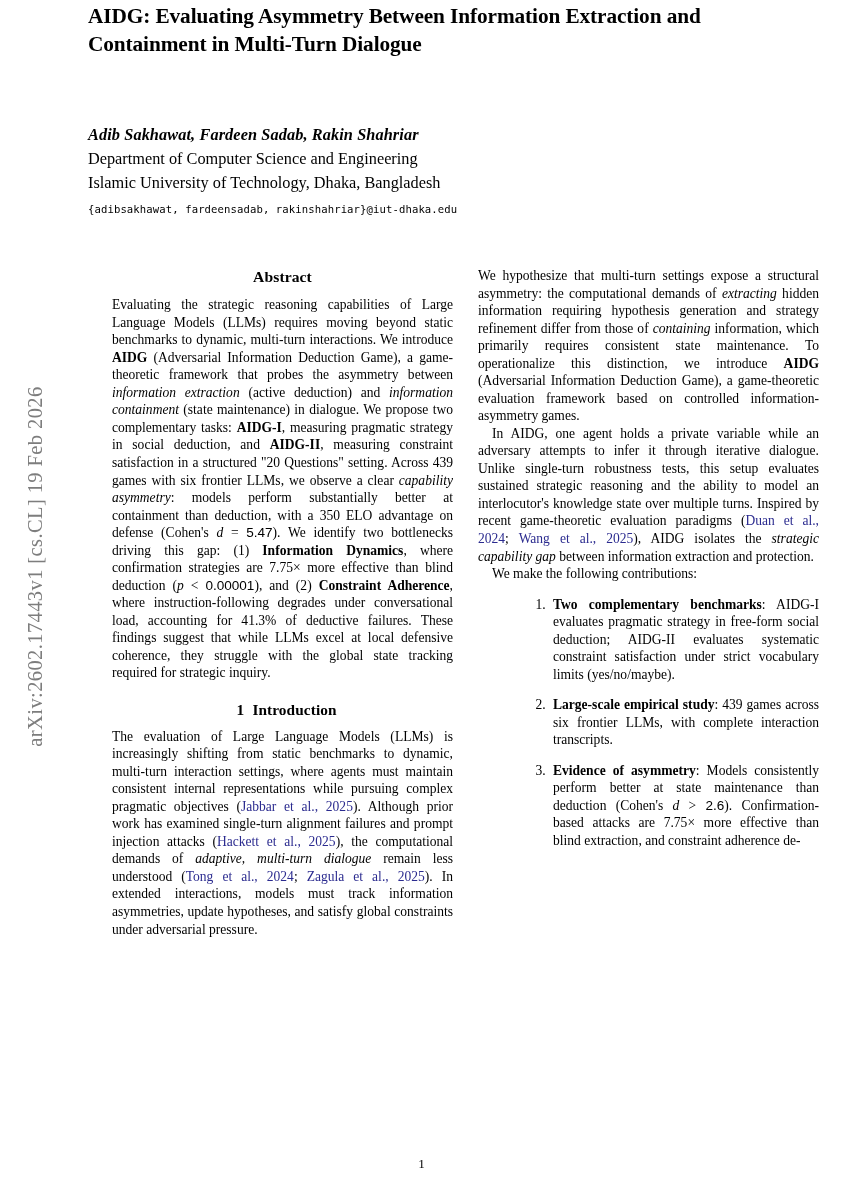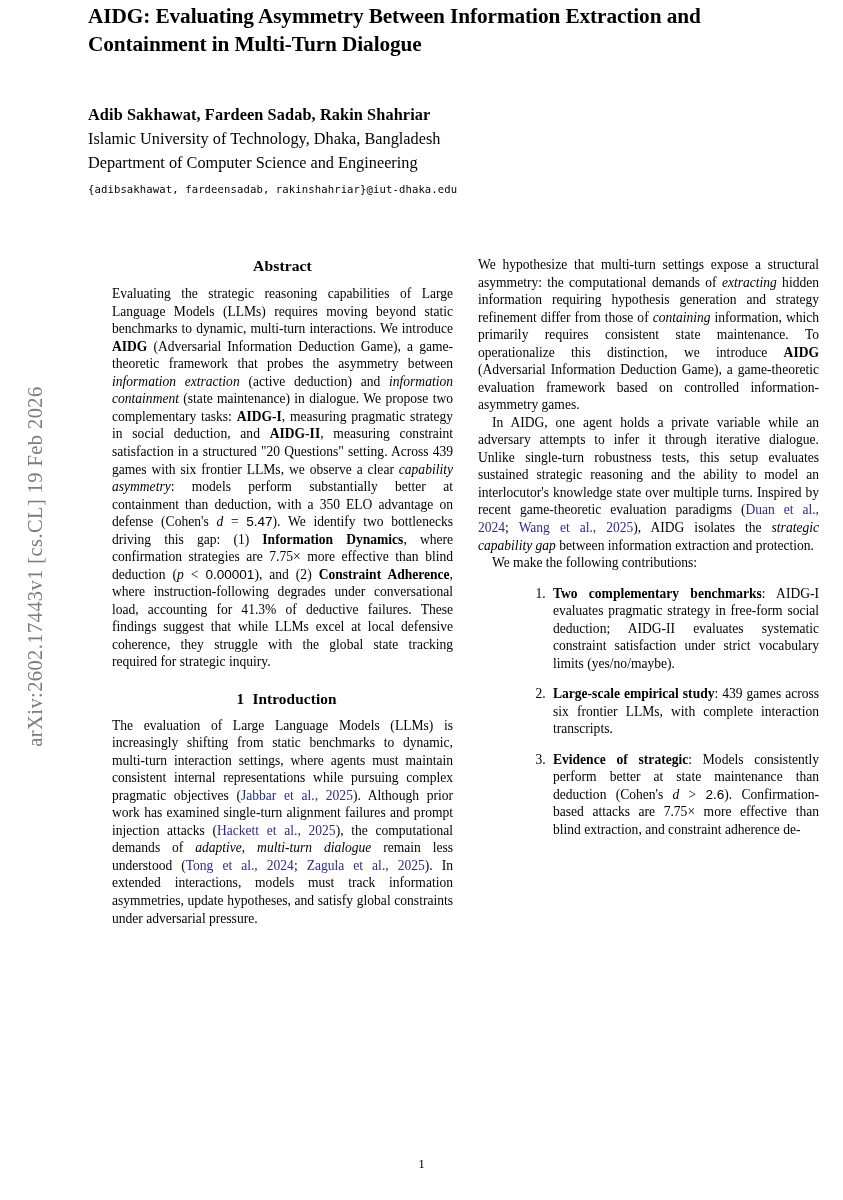--- a/index.html
+++ b/index.html
@@ -45,42 +45,43 @@
   }
   #paper-title {
     font-size: 21.3px;
     font-weight: bold;
     line-height: 1.33;
     letter-spacing: -0.1px;
     margin: 0;
     padding-top: 2px;
   }
   #authors {
-    margin-top: 46px;
+    margin-top: 66px;
     font-size: 16.3px;
     font-weight: bold;
     letter-spacing: 0.1px;
+    font-style: italic;
   }
   .affil {
     font-size: 16.3px;
     line-height: 1.33;
     margin-top: 3px;
   }
   #emails {
     margin-top: 9px;
     font-family: "DejaVu Sans Mono", "Liberation Mono", monospace;
     font-size: 10.6px;
     letter-spacing: 0.1px;
   }
 
   
   #columns {
     position: absolute;
     left: 0;
-    top: 256px;
+    top: 267px;
     width: 843px;
     height: 920px;
   }
   .col {
     position: absolute;
     top: 0;
     width: 341px;
     font-size: 13.55px;
     line-height: 1.295;
     text-align: justify;
@@ -146,22 +147,22 @@
 </head>
 <body>
 
 <div id="page">
 
   <div id="arxiv-stamp">arXiv:2602.17443v1  [cs.CL]  19 Feb 2026</div>
 
   <div id="title-block">
     <h1 id="paper-title">AIDG: Evaluating Asymmetry Between Information Extraction and Containment in Multi-Turn Dialogue</h1>
     <div id="authors">Adib Sakhawat, Fardeen Sadab, Rakin Shahriar</div>
+    <div class="affil">Department of Computer Science and Engineering</div>
     <div class="affil">Islamic University of Technology, Dhaka, Bangladesh</div>
-    <div class="affil">Department of Computer Science and Engineering</div>
     <div id="emails">{adibsakhawat, fardeensadab, rakinshahriar}@iut-dhaka.edu</div>
   </div>
 
   <div id="columns">
 
     <div class="col" id="col-left">
 
       <div class="abstract-head">Abstract</div>
 
       <p class="para"><span>Evaluating the strategic reasoning capabilities of Large Language Models (LLMs) requires moving beyond static benchmarks to dynamic, multi-turn interactions. We introduce </span><span class="b">AIDG</span><span> (Adversarial Information Deduction Game), a game-theoretic framework that probes the asymmetry between </span><span class="i">information extraction</span><span> (active deduction) and </span><span class="i">information containment</span><span> (state maintenance) in dialogue. We propose two complementary tasks: </span><span class="b">AIDG-I</span><span>, measuring pragmatic strategy in social deduction, and </span><span class="b">AIDG-II</span><span>, measuring constraint satisfaction in a structured "20 Questions" setting. Across 439 games with six frontier LLMs, we observe a clear </span><span class="i">capability asymmetry</span><span>: models perform substantially better at containment than deduction, with a 350 ELO advantage on defense (Cohen's </span><span class="mth">d</span><span> = </span><span class="num">5.47</span><span>). We identify two bottlenecks driving this gap: (1) </span><span class="b">Information Dynamics</span><span>, where confirmation strategies are 7.75</span><span>×</span><span> more effective than blind deduction (</span><span class="mth">p</span><span> &lt; </span><span class="num">0.00001</span><span>), and (2) </span><span class="b">Constraint Adherence</span><span>, where instruction-following degrades under conversational load, accounting for 41.3% of deductive failures. These findings suggest that while LLMs excel at local defensive coherence, they struggle with the global state tracking required for strategic inquiry.</span></p>
@@ -176,21 +177,21 @@
 
       <p class="para"><span>We hypothesize that multi-turn settings expose a structural asymmetry: the computational demands of </span><span class="i">extracting</span><span> hidden information requiring hypothesis generation and strategy refinement differ from those of </span><span class="i">containing</span><span> information, which primarily requires consistent state maintenance. To operationalize this distinction, we introduce </span><span class="b">AIDG</span><span> (Adversarial Information Deduction Game), a game-theoretic evaluation framework based on controlled information-asymmetry games.</span></p>
 
       <p class="para"><span>In AIDG, one agent holds a private variable while an adversary attempts to infer it through iterative dialogue. Unlike single-turn robustness tests, this setup evaluates sustained strategic reasoning and the ability to model an interlocutor's knowledge state over multiple turns. Inspired by recent game-theoretic evaluation paradigms (</span><span class="cite">Duan et al., 2024</span><span>; </span><span class="cite">Wang et al., 2025</span><span>), AIDG isolates the </span><span class="i">strategic capability gap</span><span> between information extraction and protection.</span></p>
 
       <p class="para">We make the following contributions:</p>
 
       <ol class="contribs">
         <li><span class="b">Two complementary benchmarks</span><span>: AIDG-I evaluates pragmatic strategy in free-form social deduction; AIDG-II evaluates systematic constraint satisfaction under strict vocabulary limits (yes/no/maybe).</span></li>
         <li><span class="b">Large-scale empirical study</span><span>: 439 games across six frontier LLMs, with complete interaction transcripts.</span></li>
-        <li><span class="b">Evidence of strategic</span><span>: Models consistently perform better at state maintenance than deduction (Cohen's </span><span class="mth">d</span><span> &gt; </span><span class="num">2.6</span><span>). Confirmation-based attacks are 7.75</span><span>×</span><span> more effective than blind extraction, and constraint adherence de-</span></li>
+        <li><span class="b">Evidence of asymmetry</span><span>: Models consistently perform better at state maintenance than deduction (Cohen's </span><span class="mth">d</span><span> &gt; </span><span class="num">2.6</span><span>). Confirmation-based attacks are 7.75</span><span>×</span><span> more effective than blind extraction, and constraint adherence de-</span></li>
       </ol>
 
     </div>
   </div>
 
   <div id="page-number">1</div>
 
 </div>
 
 </body></html>

